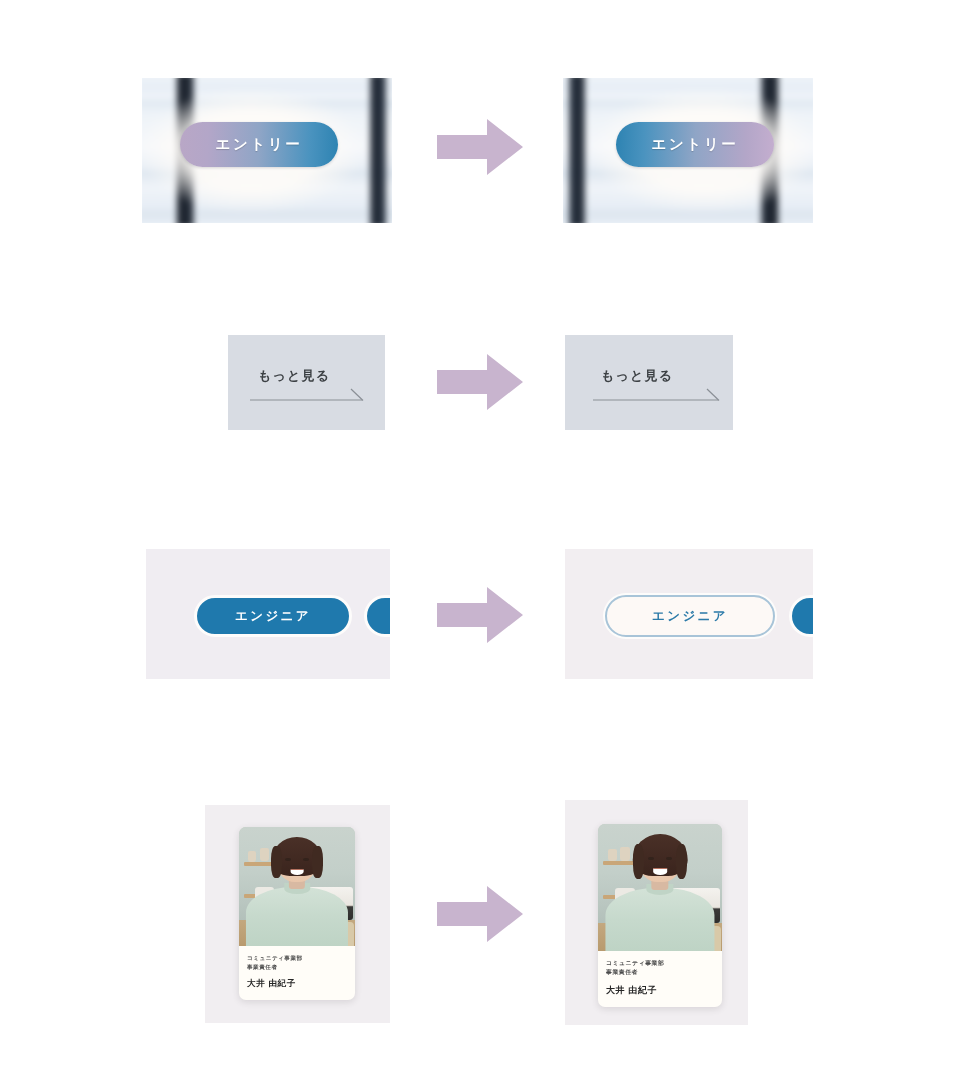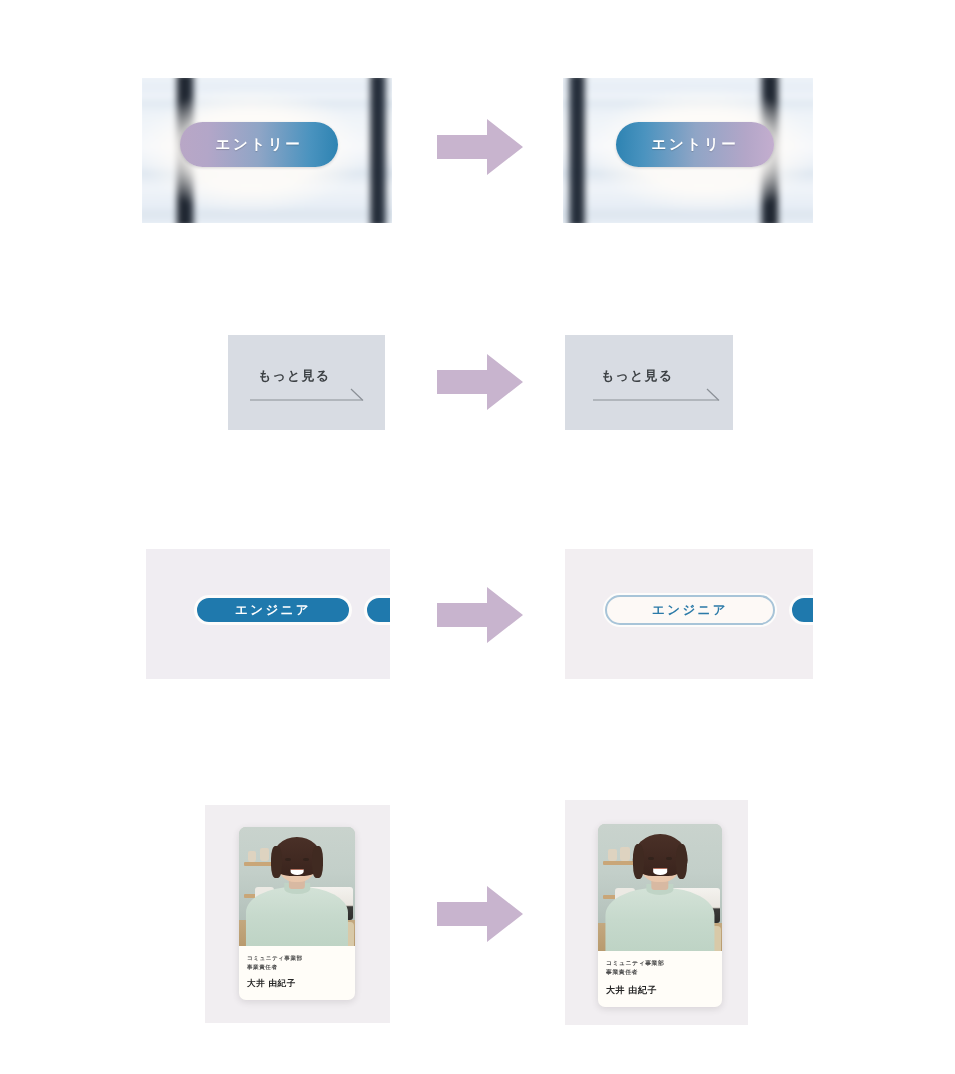--- a/index.html
+++ b/index.html
@@ -101,21 +101,21 @@
   }
   .more-rule { position: absolute; left: 0; }
   .more-rule svg { display: block; overflow: visible; }
 
   
   .panel-lav { background: #f0edf2; }
   .panel-lav2 { background: #f2eef1; }
 
   .tag-pill {
     position: absolute;
-    height: 30px;
+    height: 42px;
     border-radius: 21px;
     display: flex;
     align-items: center;
     justify-content: center;
     box-sizing: border-box;
   }
   .tag-filled {
     background: #1f79ad;
     border: 3px solid #fdfcfb;
     color: #ffffff;

